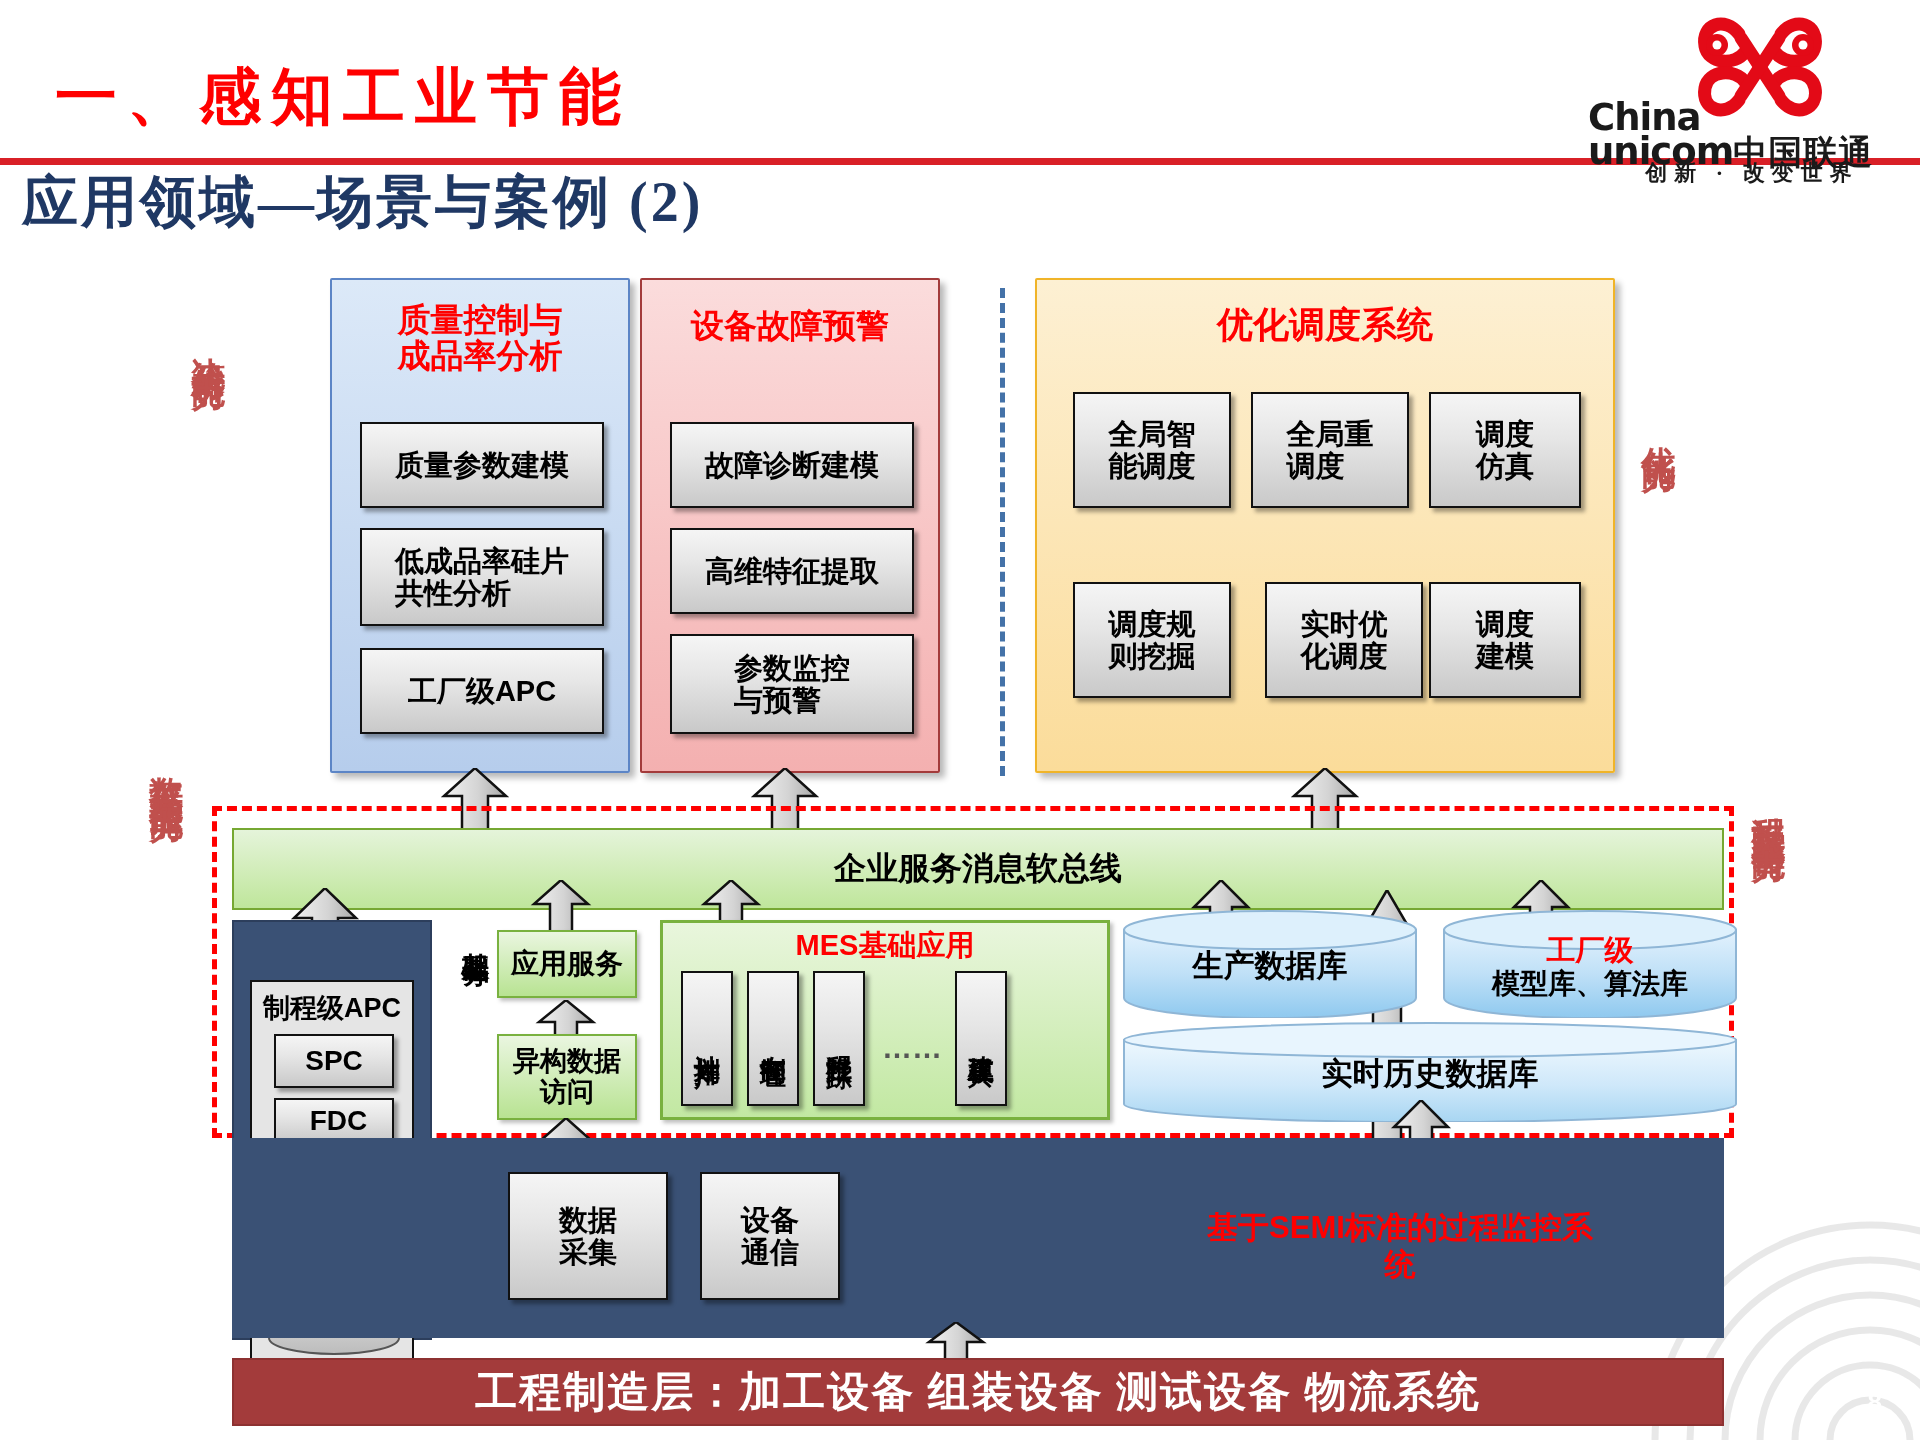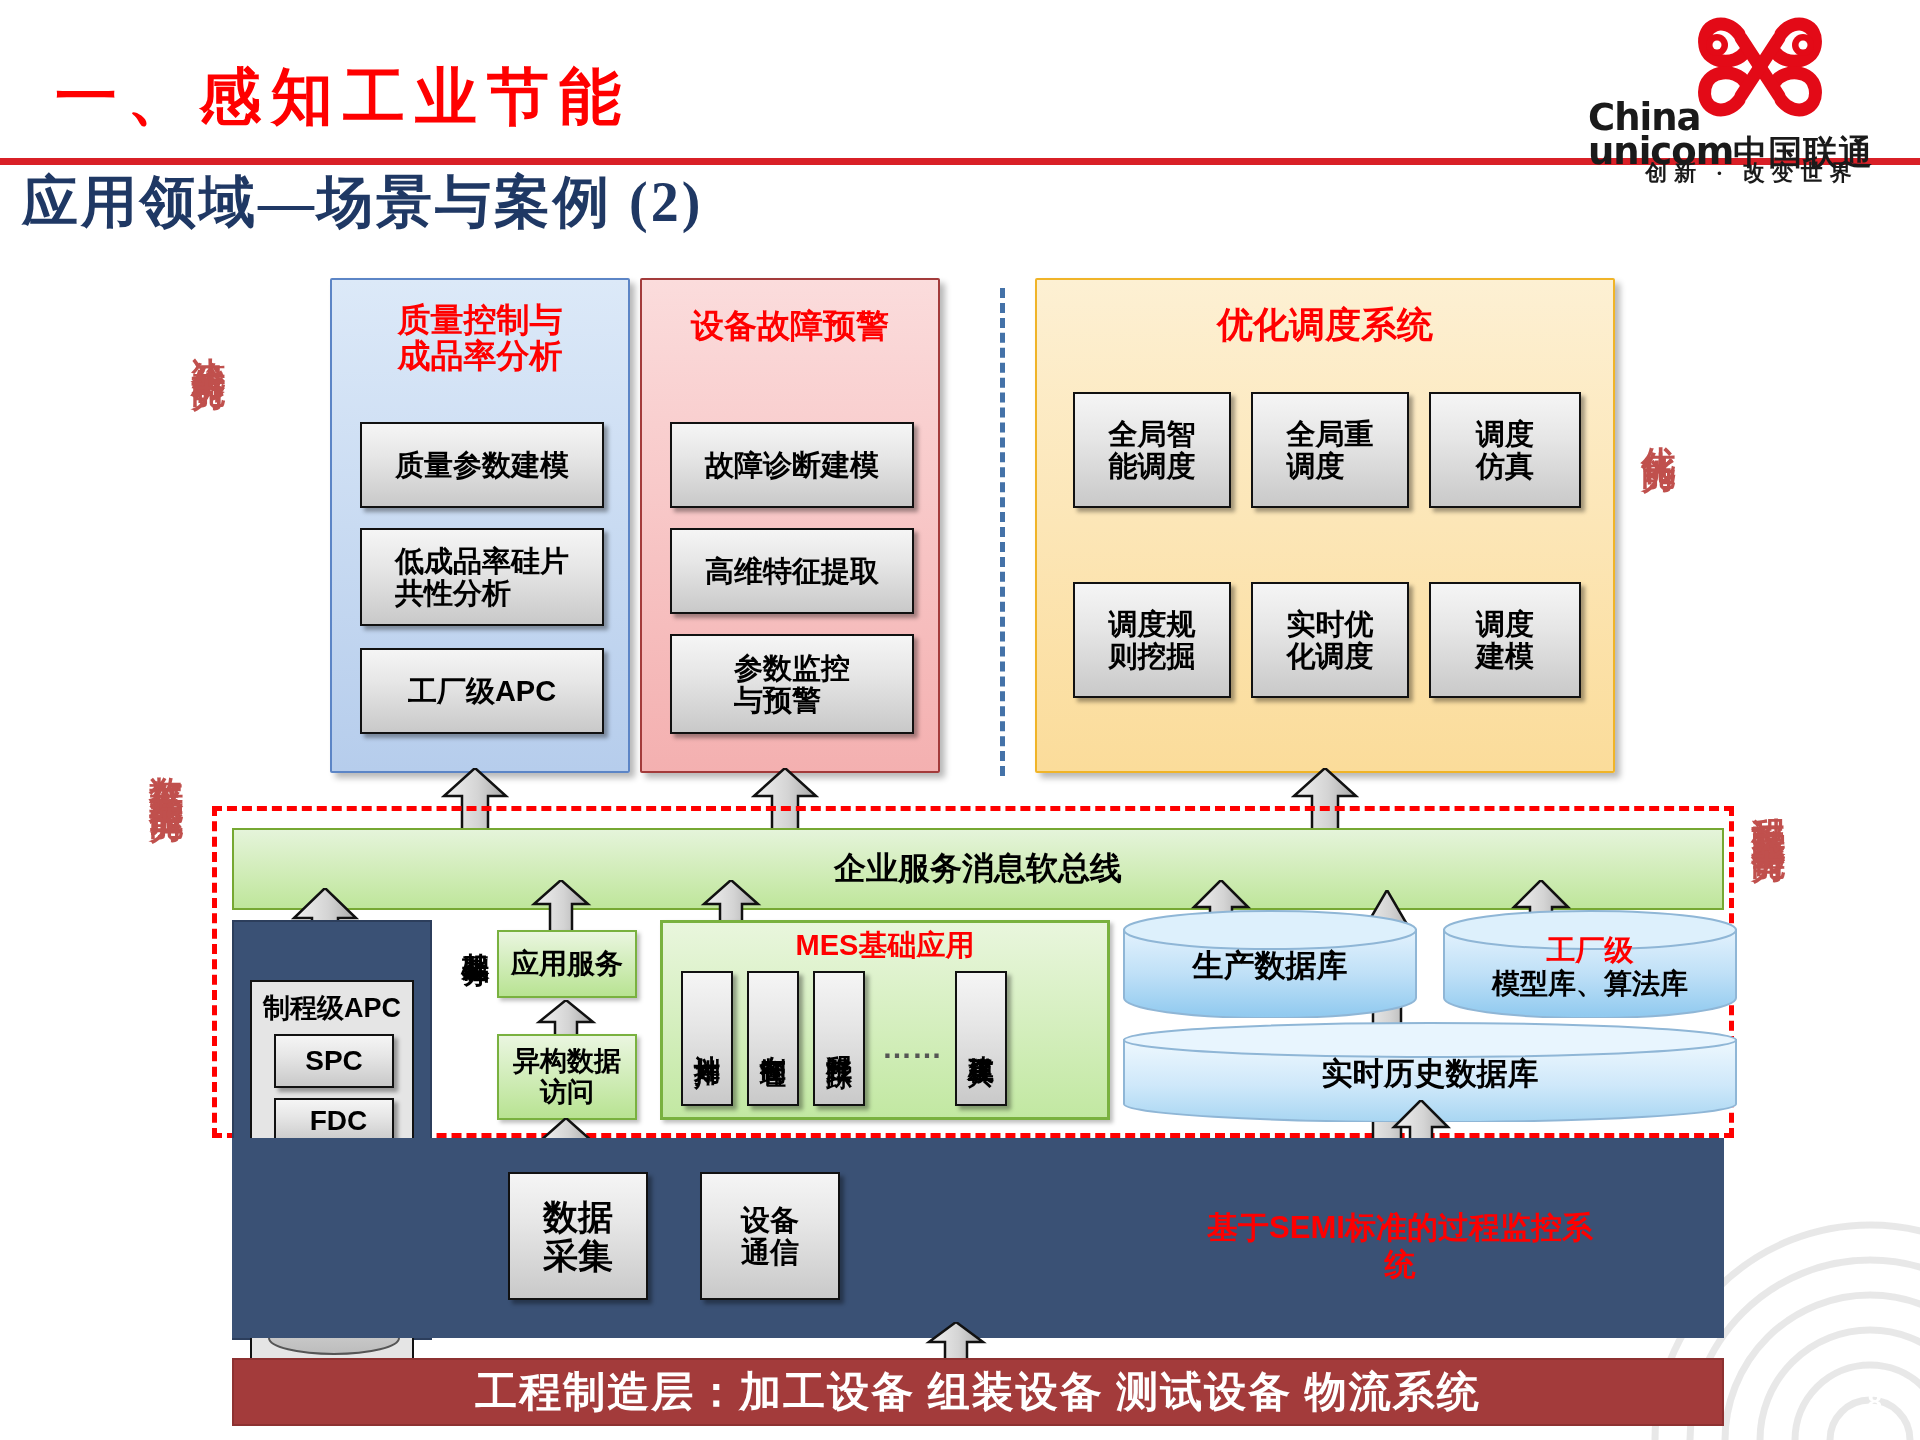--- a/index.html
+++ b/index.html
@@ -195,21 +195,21 @@
   <div class="panel" style="left:1035px; top:278px; width:580px; height:495px; background:linear-gradient(180deg,#fdf0d3 0%,#fbdc9a 100%); border:2px solid #F0B428; box-shadow:5px 5px 6px rgba(0,0,0,.28);">
     <div class="panel-title" style="top:26px; font-size:36px;">优化调度系统</div>
     <div class="gbox" style="left:36px; top:112px; width:158px; height:116px; font-size:29px; white-space:pre-line;">全局智
 能调度</div>
     <div class="gbox" style="left:214px; top:112px; width:158px; height:116px; font-size:29px; white-space:pre-line;">全局重
 调度</div>
     <div class="gbox" style="left:392px; top:112px; width:152px; height:116px; font-size:29px; white-space:pre-line;">调度
 仿真</div>
     <div class="gbox" style="left:36px; top:302px; width:158px; height:116px; font-size:29px; white-space:pre-line;">调度规
 则挖掘</div>
-    <div class="gbox" style="left:214px; top:302px; width:158px; height:116px; font-size:29px; white-space:pre-line;">实时优
+    <div class="gbox" style="left:228px; top:302px; width:158px; height:116px; font-size:29px; white-space:pre-line;">实时优
 化调度</div>
     <div class="gbox" style="left:392px; top:302px; width:152px; height:116px; font-size:29px; white-space:pre-line;">调度
 建模</div>
   </div>
 
   <svg class="arrow" style="left:440px; top:768px; width:70px; height:92px;" viewBox="0 0 70 92">
     <polygon points="35,0 66,28 48,28 48,64 66,64 35,92 4,64 22,64 22,28 4,28" fill="url(#ag1)" stroke="#111" stroke-width="2.5"></polygon>
     <defs>
         <linearGradient id="ag1" x1="0" y1="0" x2="1" y2="0">
       <stop offset="0%" stop-color="#f2f2f2"></stop>
@@ -334,21 +334,21 @@
         <ellipse cx="68" cy="18" rx="65" ry="15" fill="#ededed" stroke="#555" stroke-width="2"></ellipse>
       </svg>
       <div class="cyl-label" style="top:22px; font-size:24px; color:#FF0000;">制程级</div>
       <div class="cyl-label" style="top:56px; font-size:24px; white-space:pre-line;">模型库
 算法库</div>
     </div>
   </div>
 
   <div class="darkpanel" style="left:232px; top:1138px; width:1492px; height:200px; border:none;">
   </div>
-  <div class="gbox" style="left:508px; top:1172px; width:140px; height:128px; font-size:35px; white-space:pre-line;">数据
+  <div class="gbox" style="left:508px; top:1172px; width:160px; height:128px; font-size:29px; white-space:pre-line;">数据
 采集</div>
   <div class="gbox" style="left:700px; top:1172px; width:140px; height:128px; font-size:29px; white-space:pre-line;">设备
 通信</div>
   <div style="position:absolute; left:1140px; top:1210px; width:520px; text-align:center; font-size:31px; font-weight:700; color:#FF0000; white-space:pre-line; line-height:1.18;">基于SEMI标准的过程监控系
 统</div>
 
   <svg class="arrow" style="left:925px; top:1322px; width:62px; height:62px;" viewBox="0 0 62 62">
     <polygon points="31,0 58,20 42,20 42,42 58,42 31,62 4,42 20,42 20,20 4,20" fill="url(#ag1)" stroke="#111" stroke-width="2.5"></polygon>
   </svg>
 

